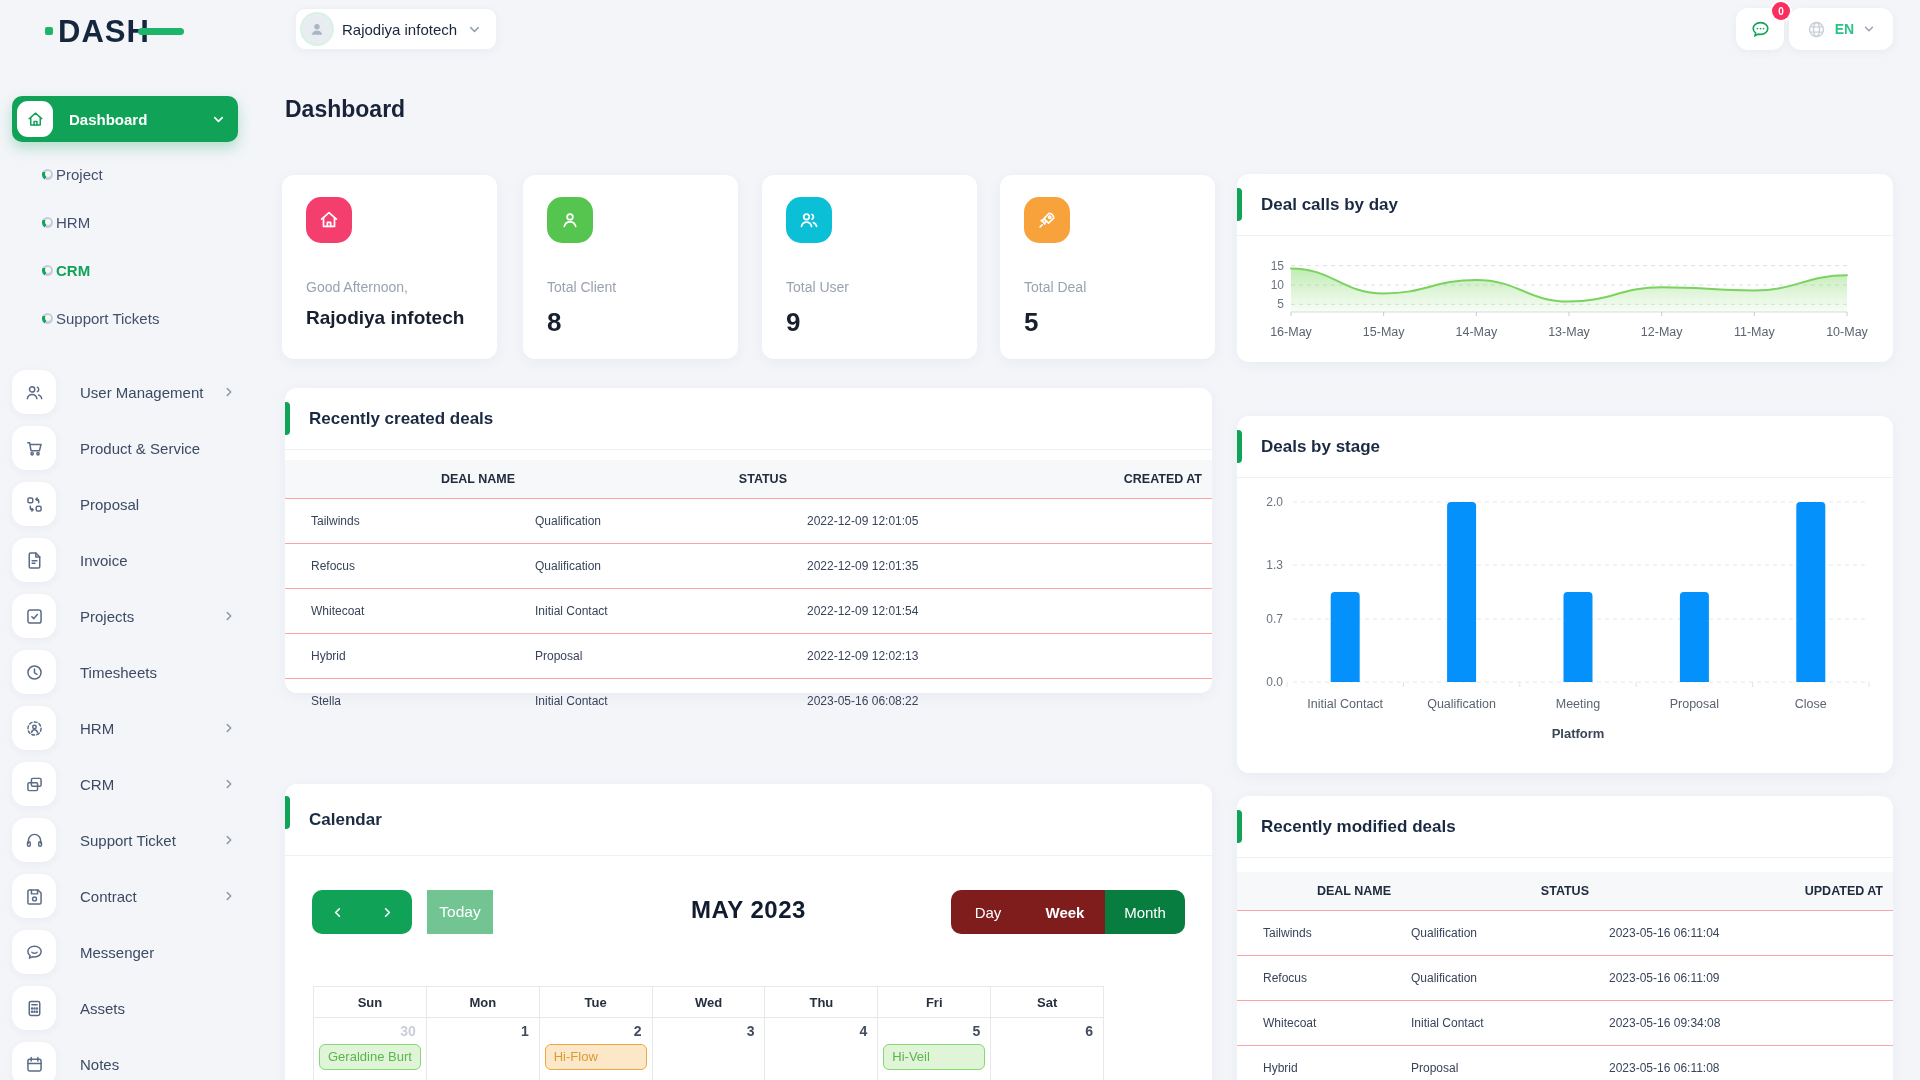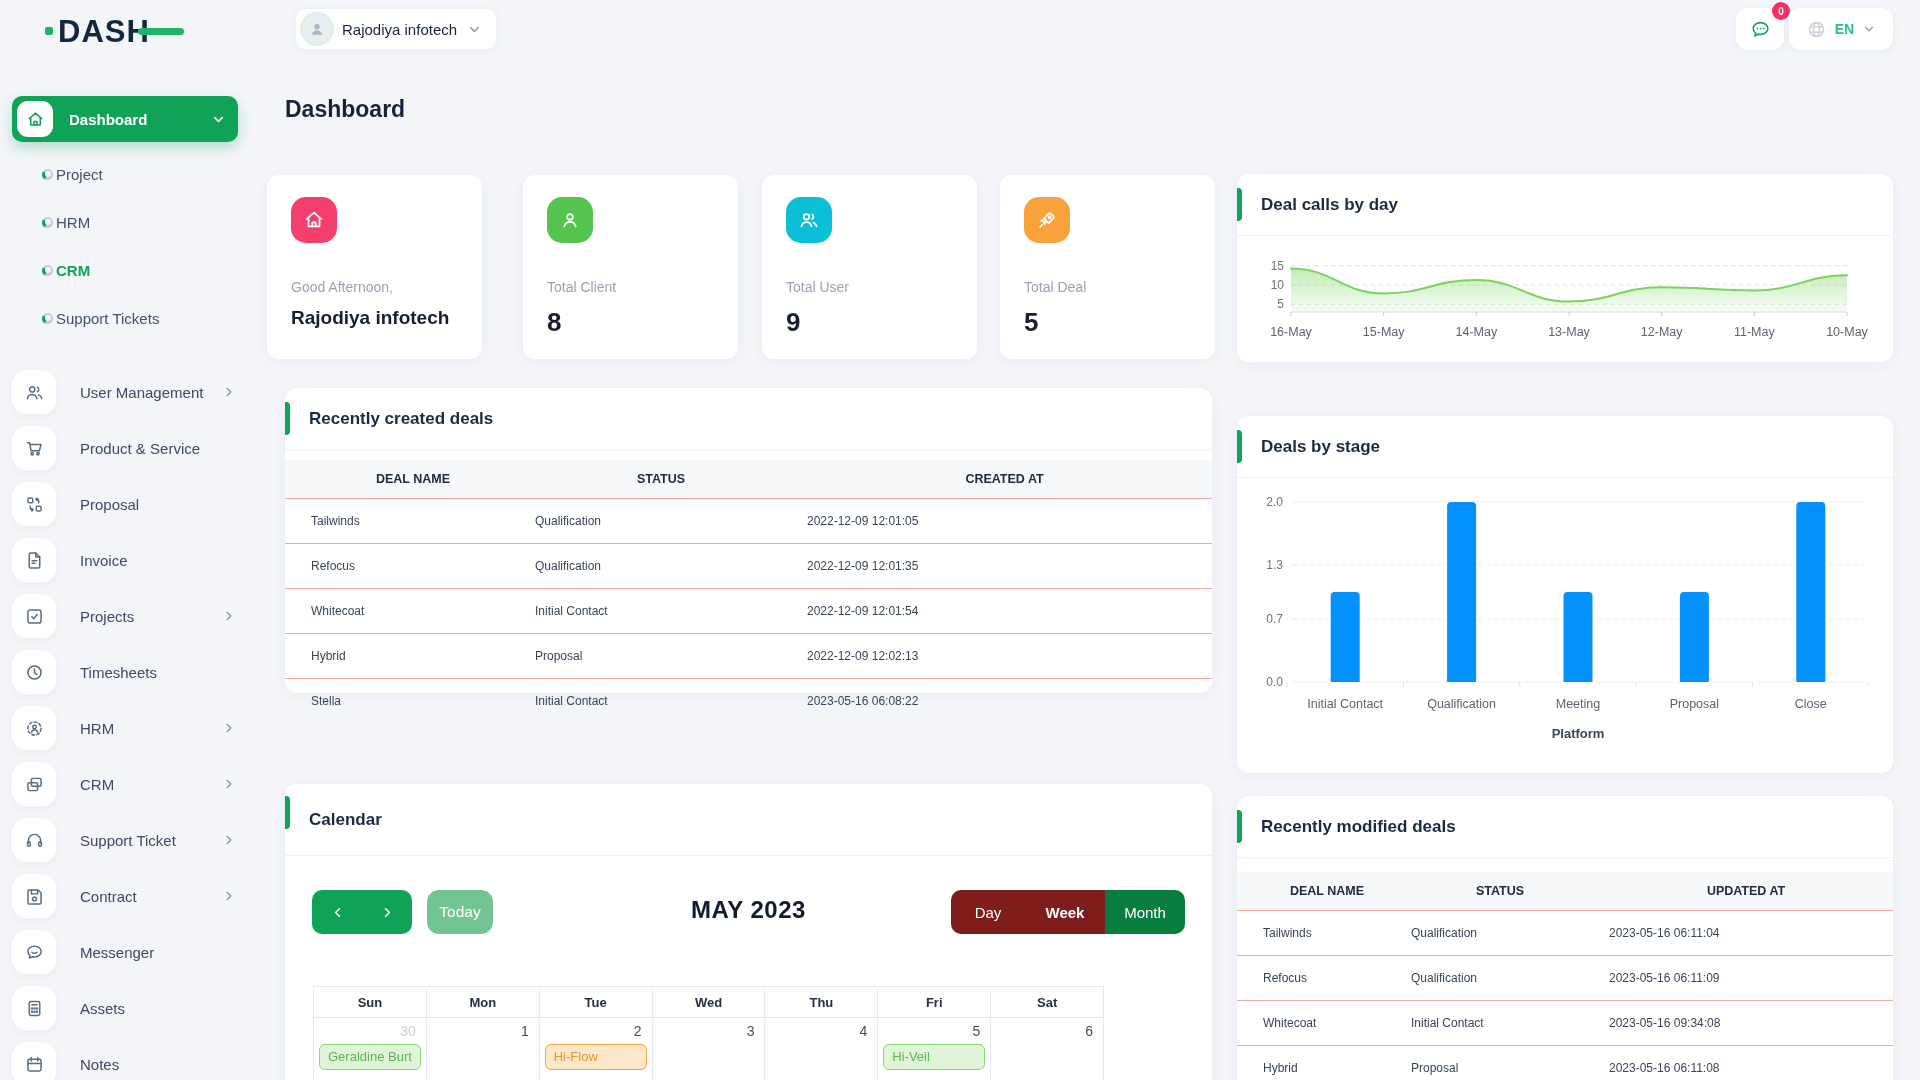--- a/index.html
+++ b/index.html
@@ -49,38 +49,38 @@
 
   
   .stat-card { width:215px; height:184px; top:175px; padding:22px 24px; }
   .stat-icon { width:46px; height:46px; border-radius:15px; display:flex; align-items:center; justify-content:center; color:#fff; }
   .stat-label { margin-top:36px; font-size:14px; color:#9aa2b1; }
   .stat-value { margin-top:12px; font-size:26px; font-weight:700; color:#16202e; }
   .stat-value.small { font-size:19px; }
 
   
   table.deals { width:100%; border-collapse:collapse; }
-  table.deals thead th { background:#f7f8fa; font-size:12.5px; font-weight:700; color:#202b3e; text-align:center; height:38px; padding:0 10px; }
+  table.deals thead th { background:#f7f8fa; font-size:12.5px; font-weight:700; color:#202b3e; text-align:right; height:38px; padding:0 10px; }
   table.deals tbody td { height:45px; border-top:1px solid #fca5a5; font-size:12px; color:#38445a; padding:0 10px; }
   table.deals th:first-child, table.deals td:first-child { padding-left:26px; }
 
   
   .cal-toolbar-btn { position:absolute; top:106px; height:44px; display:flex; align-items:center; justify-content:center; }
   .nav-group { left:27px; width:100px; background:#10a358; border-radius:10px; }
   .nav-group .half { width:50px; height:44px; display:flex; align-items:center; justify-content:center; color:#fff; cursor:pointer; }
-  .today-btn { left:142px; width:66px; background:#72c493; border-radius:12px; color:#fff; font-size:15.5px; cursor:pointer; }
+  .today-btn { left:142px; width:66px; background:#72c493; border-radius:0; color:#fff; font-size:15.5px; cursor:pointer; }
   .month-title { position:absolute; left:0; right:0; top:112px; text-align:center; font-size:24px; font-weight:700; color:#111c2e; letter-spacing:.5px; }
   .view-group { right:27px; width:234px; border-radius:10px; overflow:hidden; }
   .view-btn { height:44px; display:flex; align-items:center; justify-content:center; color:#fff; font-size:15px; cursor:pointer; background:#7f1d1d; }
   .view-btn.day { width:74px; } .view-btn.week { width:80px;font-weight:bold; } .view-btn.month { width:80px; }
   .view-btn.active { background:#077e40; }
   .cal-grid { position:absolute; left:28px; right:28px; top:202px; border-collapse:collapse; }
   .cal-grid th { border:1px solid #e6e8ee; height:31px; font-size:13px; font-weight:700; color:#26303f; background:#fff; }
   .cal-grid td { border:1px solid #e6e8ee; height:340px; vertical-align:top; width:14.28%; cursor:pointer; }
-  .daynum { text-align:right; padding:5px 10px 2px; font-size:14px; color:#414c5d; }
+  .daynum { text-align:right; padding:5px 10px 2px; font-size:14px; color:#414c5d;font-weight:bold; }
   .daynum.muted { color:#c9cfd8; }
   .event { margin:3px 5px; height:26px; line-height:24px; border-radius:6px; font-size:13px; padding:0 8px; border:1px solid; overflow:hidden; white-space:nowrap; cursor:pointer; }
   .event.green { background:#e0f5d8; border-color:#84d973; color:#5cb450; }
   .event.orange { background:#fce8c8; border-color:#f0a63e; color:#d99a31; }
 
   
   svg.chart { position:absolute; left:20px; }
   svg.chart text.tick { fill:#6a7380; font-size:12px; font-family:"Liberation Sans",sans-serif; }
   svg.chart text.xtick { fill:#5b6470; font-size:12.5px; font-family:"Liberation Sans",sans-serif; }
   svg.chart text.xlabel { fill:#3a4656; font-size:13px; font-weight:700; font-family:"Liberation Sans",sans-serif; }
@@ -316,21 +316,21 @@
               <path d="M8.2 4v4M15.8 4v4M4.5 10.8h15"></path>
             </svg>
           </span>
         <span class="nav-label">Notes</span>
       </div>
     </div>
   </div>
 
   <div class="page-title">Dashboard</div>
 
-  <div class="card stat-card" style="left:267px">
+  <div class="card stat-card" style="left:282px">
     <div class="stat-icon" style="background: rgb(244, 63, 110);">
         <svg class="icon" width="22" height="22" viewBox="0 0 24 24" fill="none" stroke="currentColor" stroke-width="1.9" stroke-linecap="round" stroke-linejoin="round">
           <path d="M4 11l8-7 8 7"></path>
           <path d="M6 9.5V19h12V9.5"></path>
           <path d="M10.2 19v-4.4h3.6V19"></path>
         </svg>
       </div>
     <div class="stat-label">Good Afternoon,</div>
     <div class="stat-value small">Rajodiya infotech</div>
   </div>

